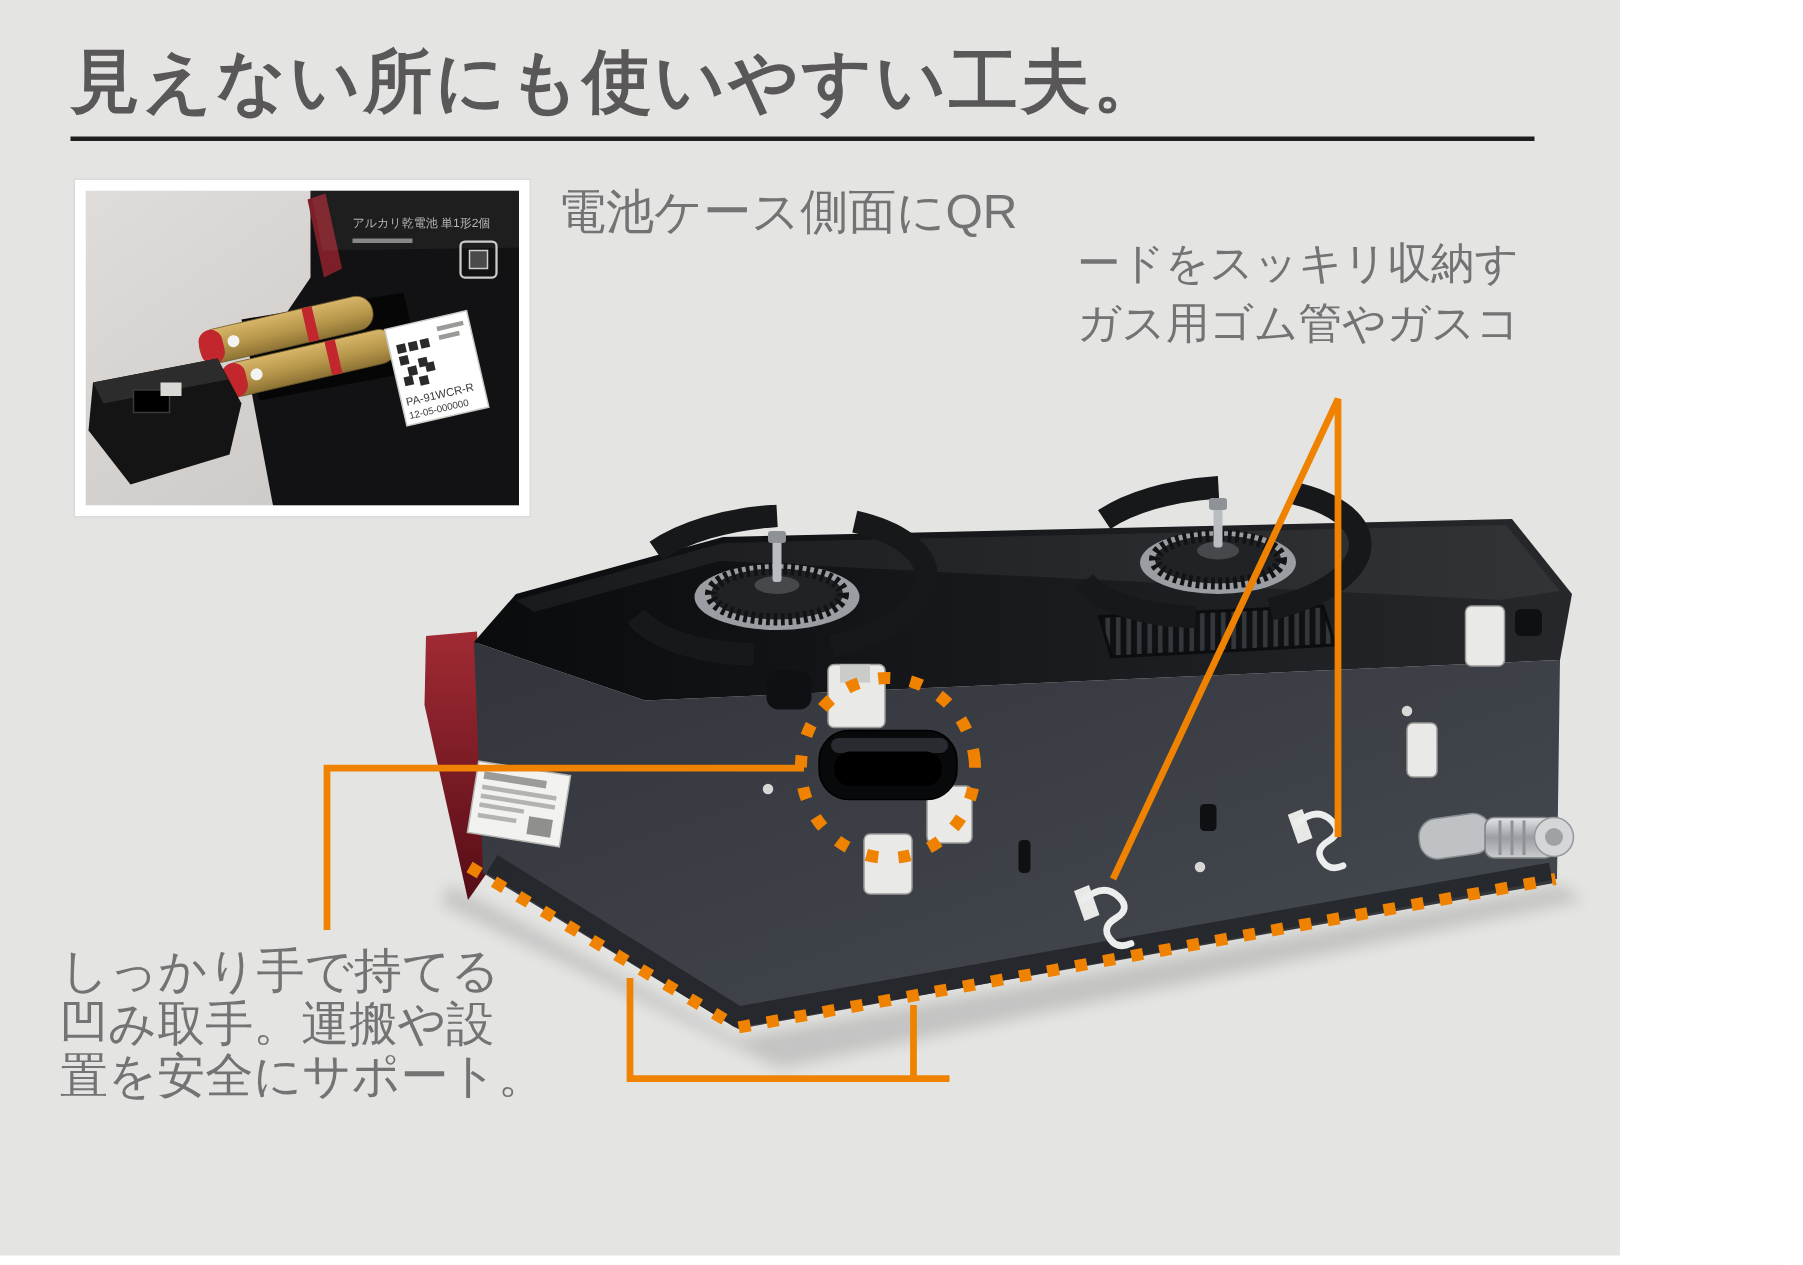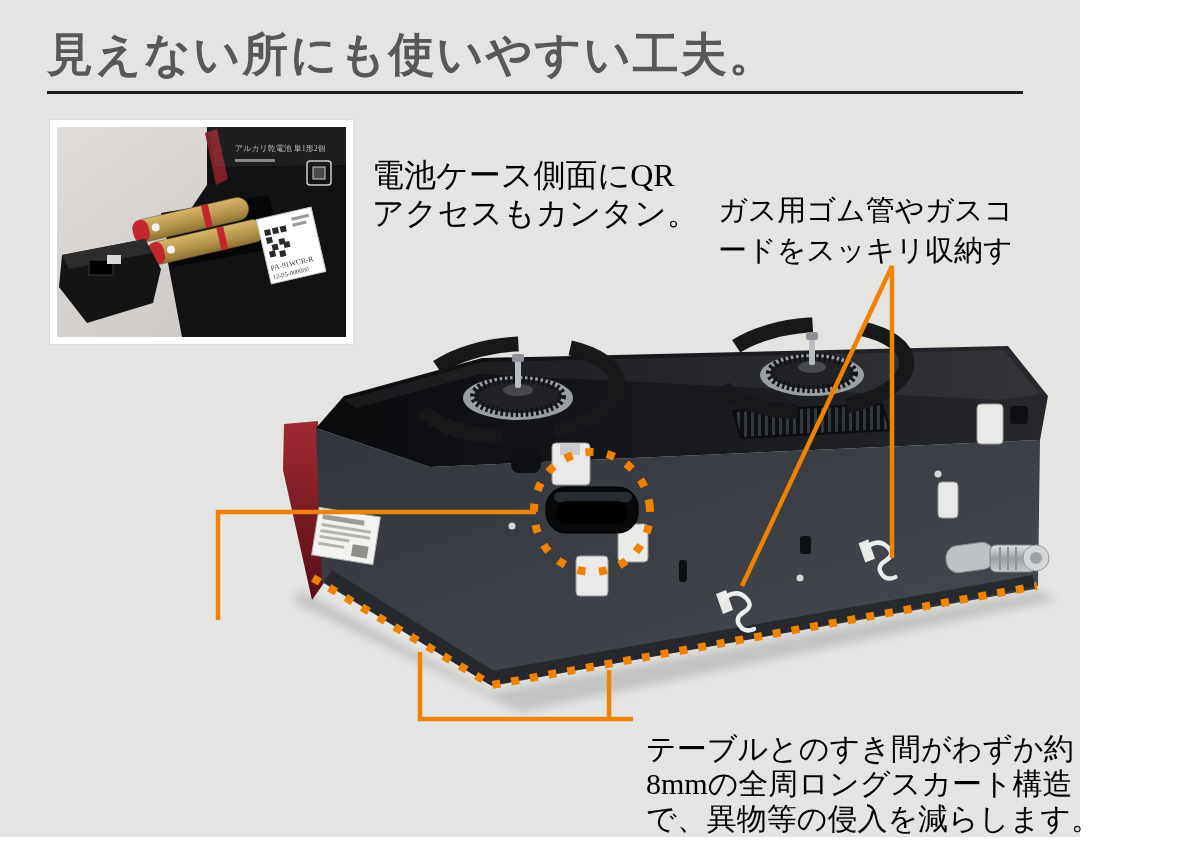--- a/index.html
+++ b/index.html
@@ -1,25 +1,25 @@
 <!DOCTYPE html>
 <html><head>
 <meta charset="utf-8">
 <style>
   html,body{margin:0;padding:0;background:#fff;}
   .page{position:relative;width:1202px;height:843px;background:#ffffff;overflow:hidden;
-        font-family:Liberation Serif, serif;}
+        font-family:Liberation Sans, sans-serif;}
   .gray-panel{position:absolute;left:0;top:0;width:1080px;height:837px;background:#e4e5e3;}
   .page-title{position:absolute;left:47px;top:24px;font-size:46px;font-weight:bold;
               color:#595757;letter-spacing:2px;white-space:nowrap;}
   .title-underline{position:absolute;left:47px;top:91px;width:976px;height:3px;background:#1e1e1e;}
   .inset-photo{position:absolute;left:50px;top:120px;width:303px;height:224px;background:#ffffff;
                box-shadow:0 0 0 1px rgba(0,0,0,0.04);text-align:center;}
   .inset-photo svg{position:absolute;left:7px;top:7px;}
-  .callout{position:absolute;color:#000000;margin-top:34px;}
+  .callout{position:absolute;color:#737373;}
   .callout div{white-space:nowrap;}
   .co-battery{left:372px;top:122px;font-size:32px;line-height:38px;}
   .co-band{left:718px;top:156px;font-size:29px;line-height:40px;}
   .co-handle{left:40px;top:630px;font-size:32px;line-height:35px;}
   .co-skirt{left:646px;top:697px;font-size:30px;line-height:35px;}
   .scene{position:absolute;left:0;top:0;width:1202px;height:843px;pointer-events:none;}
 </style>
 </head>
 <body>
 
@@ -208,27 +208,26 @@
         <polygon points="5,128 88,112 104,142 96,176 30,196 2,160" fill="#141414"></polygon>
         <polygon points="5,128 88,112 95,126 12,142" fill="#2c2c2c"></polygon>
         <rect x="32" y="133" width="24" height="15" fill="#000" stroke="#3a3a3a"></rect>
         <rect x="50" y="128" width="14" height="9" fill="#d8d8d5"></rect>
       </g>
     </svg>
   </div>
 
   <div class="callout co-battery">
     <div>電池ケース側面にQR</div>
-    <div>アクセスもカンタン。</div>
   </div>
 
   <div class="callout co-band">
+    <div>ードをスッキリ収納す</div>
     <div>ガス用ゴム管やガスコ</div>
-    <div>ードをスッキリ収納す</div>
-  </div>
-
-
-  <div class="callout co-skirt">
-    <div>テーブルとのすき間がわずか約</div>
-    <div>8mmの全周ロングスカート構造</div>
-    <div>で、異物等の侵入を減らします。</div>
-  </div>
+  </div>
+
+  <div class="callout co-handle">
+    <div>しっかり手で持てる</div>
+    <div>凹み取手。運搬や設</div>
+    <div>置を安全にサポート。</div>
+  </div>
+
 </div>
 
 </body></html>

